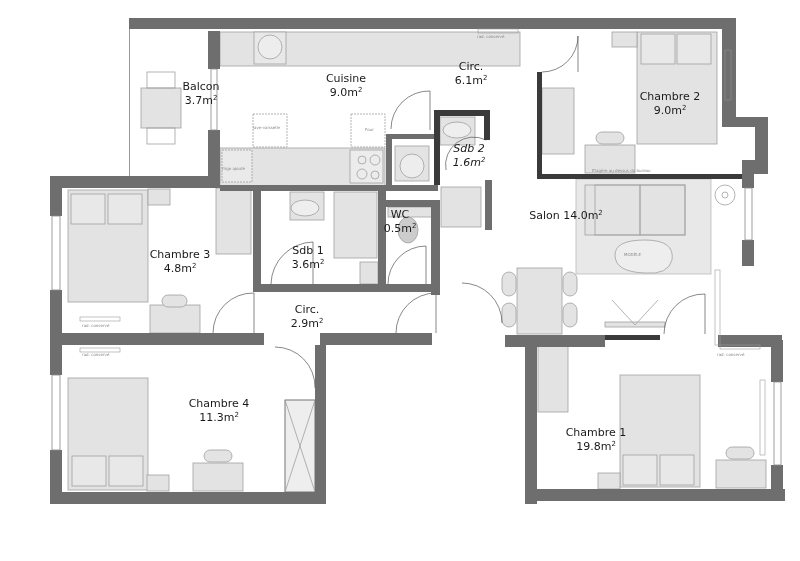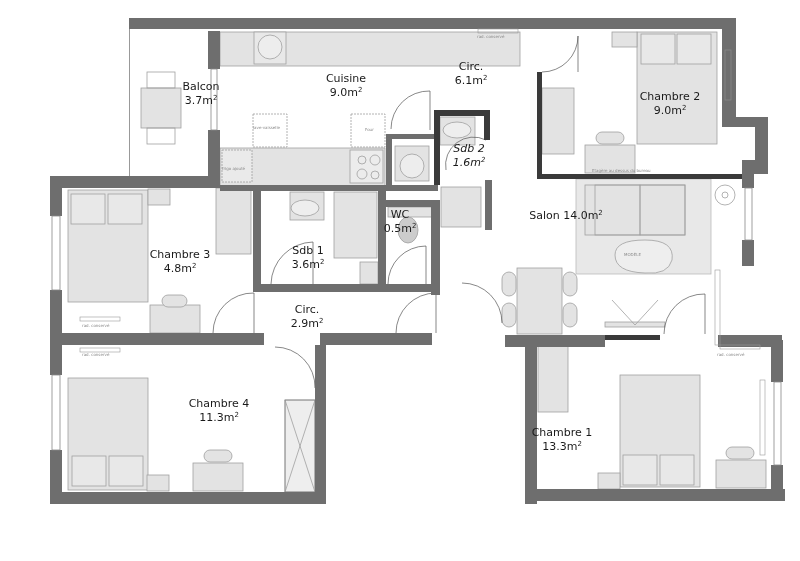--- a/index.html
+++ b/index.html
@@ -236,23 +236,23 @@
   <div><span>3.6m</span><sup>2</sup></div>
 </div>
 <div class="room-label" style="left:283px; top:303px; width:48px;">
   <div>Circ.</div>
   <div><span>2.9m</span><sup>2</sup></div>
 </div>
 <div class="room-label" style="left:183px; top:397px; width:72px;">
   <div>Chambre 4</div>
   <div><span>11.3m</span><sup>2</sup></div>
 </div>
-<div class="room-label" style="left:526px; top:426px; width:72px;">
+<div class="room-label" style="left:560px; top:426px; width:72px;">
   <div>Chambre 1</div>
-  <div><span>13.3m</span><sup>2</sup></div>
+  <div><span>19.8m</span><sup>2</sup></div>
 </div>
 
 <div class="tiny" style="left:477px; top:34px;">rad. conservé</div>
 <div class="tiny" style="left:717px; top:352px;">rad. conservé</div>
 <div class="tiny" style="left:82px; top:323px;">rad. conservé</div>
 <div class="tiny" style="left:82px; top:352px;">rad. conservé</div>
 <div class="tiny" style="left:222px; top:166px;">frigo ajouté</div>
 <div class="tiny" style="left:253px; top:125px;">lave-vaisselle</div>
 <div class="tiny" style="left:365px; top:127px;">Four</div>
 <div class="tiny" style="left:592px; top:168px;">Etagère au dessus du bureau</div>

